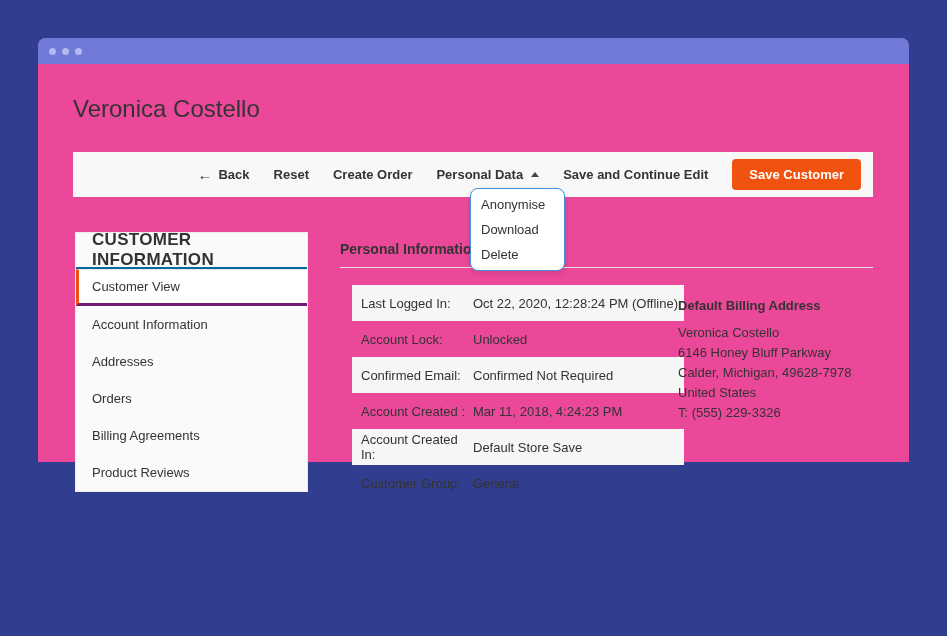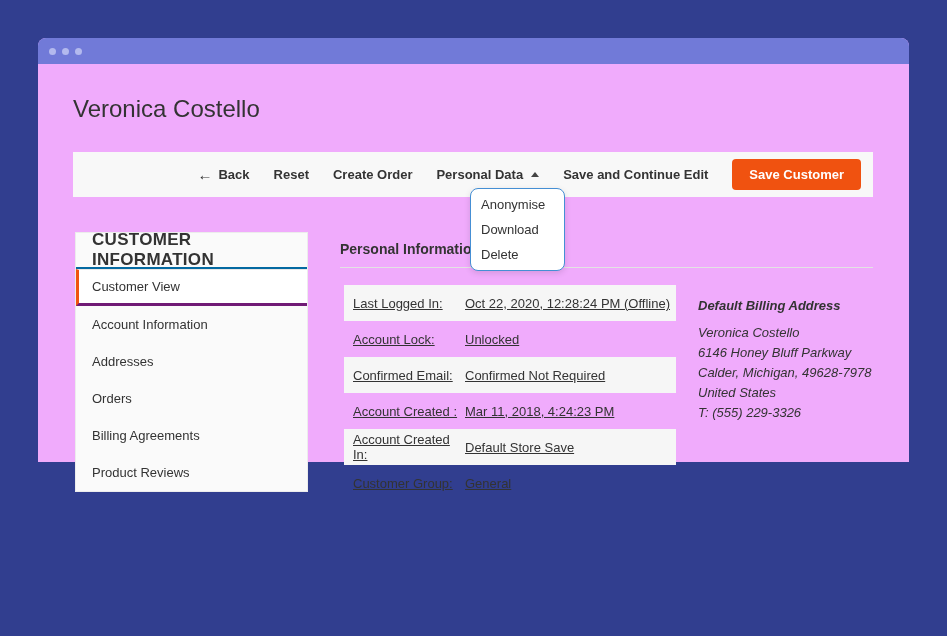--- a/index.html
+++ b/index.html
@@ -13,21 +13,21 @@
   html,body{width:947px;height:636px;}
   body{
     position:relative;
     background:var(--outer-bg);
     overflow:hidden;
     font-family:"Liberation Sans", sans-serif;
     color:var(--text);
   }
   .window{
     position:absolute;left:38px;top:38px;width:871px;height:424px;
-    background:#f0abfc;border-radius:8px 8px 0 0;
+    background:#ec4899;border-radius:8px 8px 0 0;
   }
   .titlebar{
     height:26px;background:var(--titlebar);
     border-radius:8px 8px 0 0;
     display:flex;align-items:center;padding-left:11px;gap:6px;
   }
   .dot{width:7px;height:7px;border-radius:50%;background:#b3b9ee;}
   .page-title{
     position:absolute;left:35px;top:57px;
     font-size:24px;font-weight:400;color:var(--text);
@@ -86,30 +86,30 @@
   }
   .section-title{
     position:absolute;left:302px;top:203px;
     font-size:14px;font-weight:700;color:var(--text);
   }
   .section-divider{
     position:absolute;left:302px;top:229px;width:533px;height:1px;
     background:#e3e3e3;
   }
   .info-table{
-    position:absolute;left:306px;top:247px;width:332px;text-decoration:underline;
+    position:absolute;left:314px;top:247px;width:332px;
   }
   .info-row{
     display:flex;align-items:center;height:36px;font-size:13px;color:var(--text);
   }
   .info-row.alt{background:#f6f6f6;}
   .info-label{width:121px;padding-left:9px;flex-shrink:0;}
   .info-value{flex:1;}
   .billing{
-    position:absolute;left:660px;top:260px;width:180px;font-style:italic;
+    position:absolute;left:640px;top:260px;width:180px;
   }
   .billing-title{
     font-size:13px;font-weight:700;color:var(--text);margin-bottom:10px;
   }
   .billing-line{font-size:13px;line-height:20px;color:var(--text);}
 </style>
 </head>
 <body>
 
 <div class="window">

